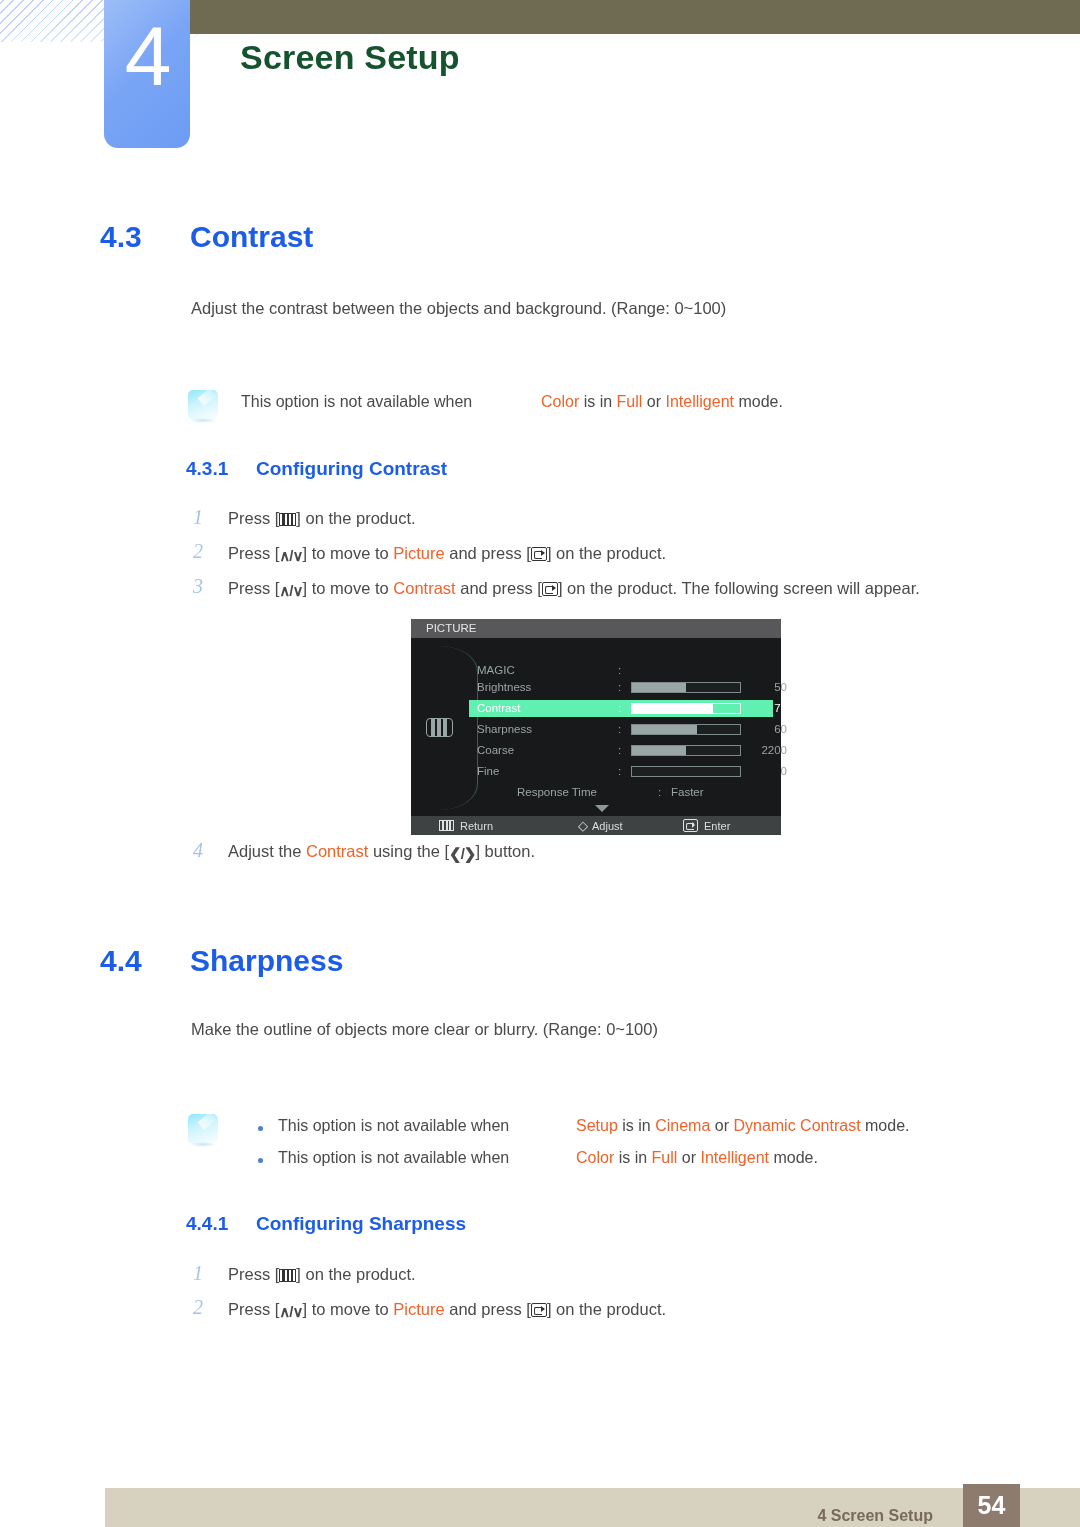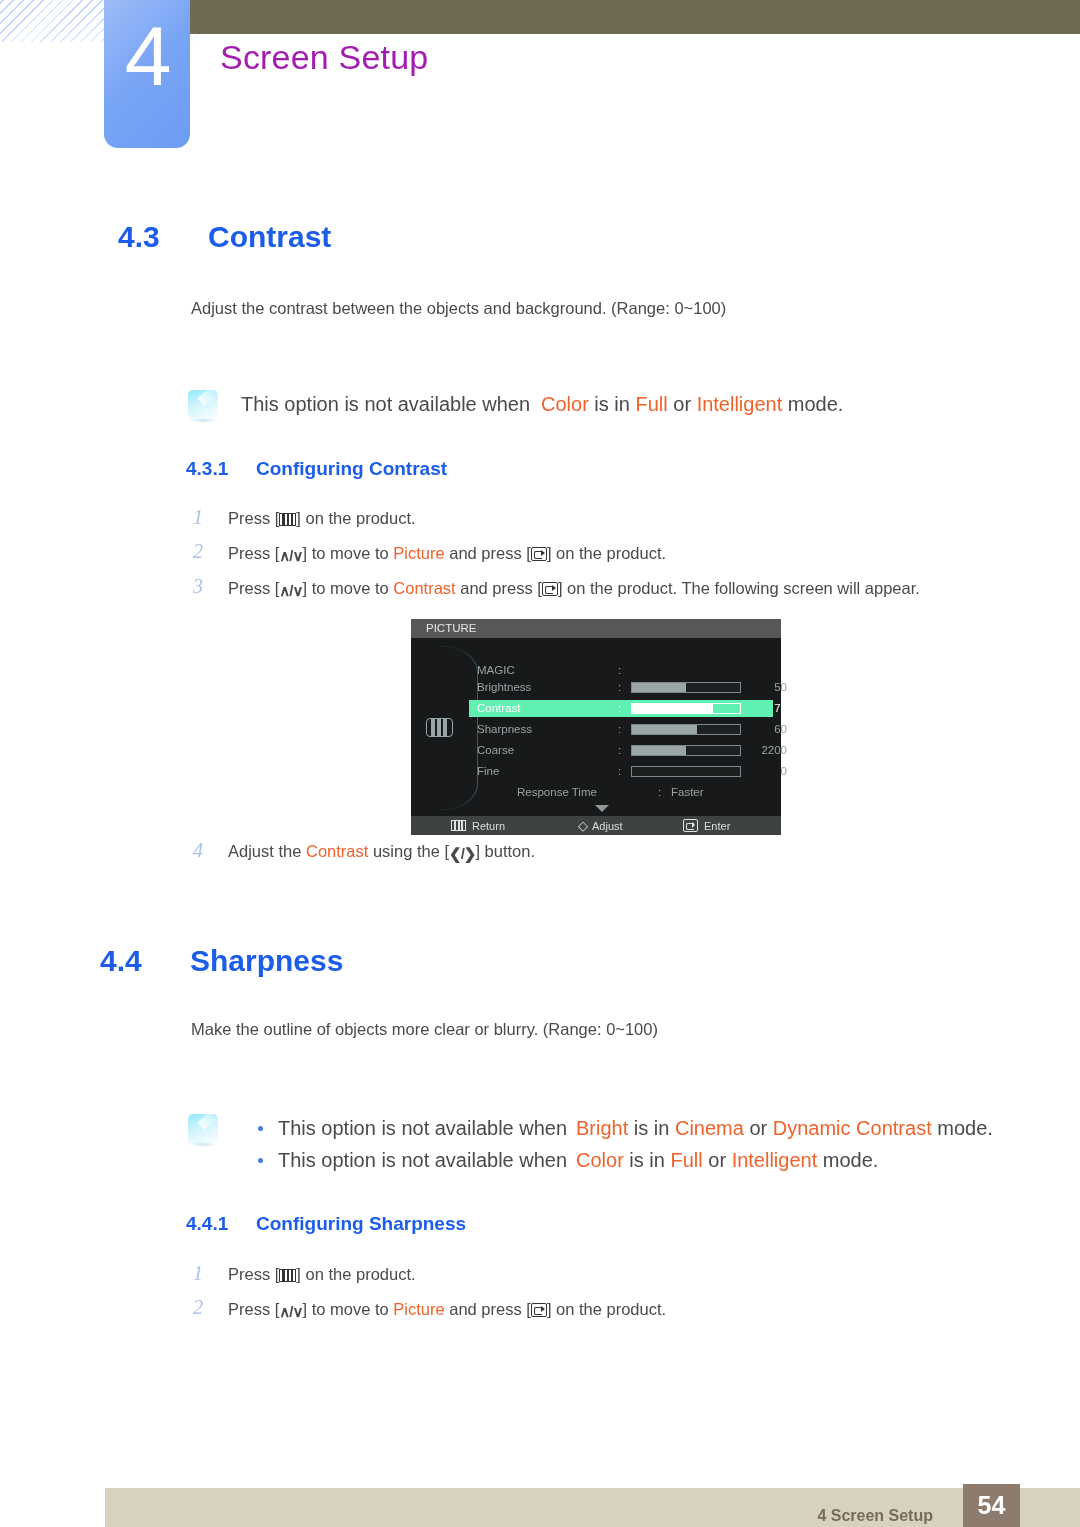--- a/index.html
+++ b/index.html
@@ -61,24 +61,24 @@
     text-align: center;
     font-size: 84px;
     line-height: 84px;
     font-weight: 400;
     color: #ffffff;
     letter-spacing: -2px;
   }
 
   .chapter-title {
     position: absolute;
-    left: 220px; top: 38px;
+    left: 240px; top: 38px;
     font-size: 34px;
-    font-weight: normal;
-    color: #a21caf;
+    font-weight: bold;
+    color: #14532d;
     letter-spacing: 0.2px;
   }
 
   
   .h1 {
     position: absolute;
     display: flex;
     align-items: baseline;
     color: #1b5de8;
     font-size: 30px;
@@ -100,21 +100,21 @@
   
   .para {
     position: absolute;
     font-size: 16.5px;
     color: #4a4a4a;
     white-space: nowrap;
   }
 
   .note-row {
     position: absolute;
-    font-size: 20px;
+    font-size: 16px;
     color: #4a4a4a;
     white-space: nowrap;
   }
 
   .note-icon {
     position: absolute;
     width: 30px; height: 30px;
     border-radius: 5px;
     background: linear-gradient(160deg, #8fe8fb 0%, #cdf3fd 40%, #ffffff 100%);
     overflow: hidden;
@@ -388,21 +388,21 @@
 
 <div class="page">
 
   <div class="header-stripes"></div>
   <div class="header-bar"></div>
   <div class="chapter-tab">
     <div class="chapter-num">4</div>
   </div>
   <div class="chapter-title">Screen Setup</div>
 
-  <div class="h1" style="left:100px; top:220px;margin-left:18px;">
+  <div class="h1" style="left:100px; top:220px;">
     <span class="num">4.3</span>
     <span class="txt">Contrast</span>
   </div>
 
   <div class="para" style="left:191px; top:299px;">Adjust the contrast between the objects and background. (Range: 0~100)</div>
 
   <div class="note-icon" style="left:188px; top:390px;"></div>
   <div class="note-icon-shadow" style="left:190px; top:418px;"></div>
   <div class="note-row" style="left:241px; top:393px;">
     <span>This option is not available when</span>
@@ -490,21 +490,21 @@
       <div class="osd-row" style="top:146px;margin-left:40px;">
         <span class="osd-label">Response Time</span>
         <span class="osd-colon">:</span>
         <span class="osd-textval">Faster</span>
       </div>
 
       <div class="osd-down-arrow"></div>
     </div>
 
     <div class="osd-footer">
-      <div class="osd-fitem" style="left:40px;">
+      <div class="osd-fitem" style="left:28px;">
         <span class="gl-menu"></span>
         <span>Return</span>
       </div>
       <div class="osd-fitem" style="left:167px;">
         <span class="gl-adjust">◇</span>
         <span>Adjust</span>
       </div>
       <div class="osd-fitem" style="left:272px;">
         <span class="gl-enter"></span>
         <span>Enter</span>
@@ -525,21 +525,21 @@
   <div class="para" style="left:191px; top:1020px;">Make the outline of objects more clear or blurry. (Range: 0~100)</div>
 
   <div class="note-icon" style="left:188px; top:1114px;"></div>
   <div class="note-icon-shadow" style="left:190px; top:1142px;"></div>
 
   <div class="bullet" style="left:258px; top:1126px;"></div>
   <div class="note-row" style="left:278px; top:1117px;">
     <span>This option is not available when</span>
   </div>
   <div class="note-row" style="left:576px; top:1117px;">
-    <span class="orange">Bright</span><span> is in </span><span class="orange">Cinema</span><span> or </span><span class="orange">Dynamic Contrast</span><span> mode.</span>
+    <span class="orange">Setup</span><span> is in </span><span class="orange">Cinema</span><span> or </span><span class="orange">Dynamic Contrast</span><span> mode.</span>
   </div>
 
   <div class="bullet" style="left:258px; top:1158px;"></div>
   <div class="note-row" style="left:278px; top:1149px;">
     <span>This option is not available when</span>
   </div>
   <div class="note-row" style="left:576px; top:1149px;">
     <span class="orange">Color</span><span> is in </span><span class="orange">Full</span><span> or </span><span class="orange">Intelligent</span><span> mode.</span>
   </div>
 

